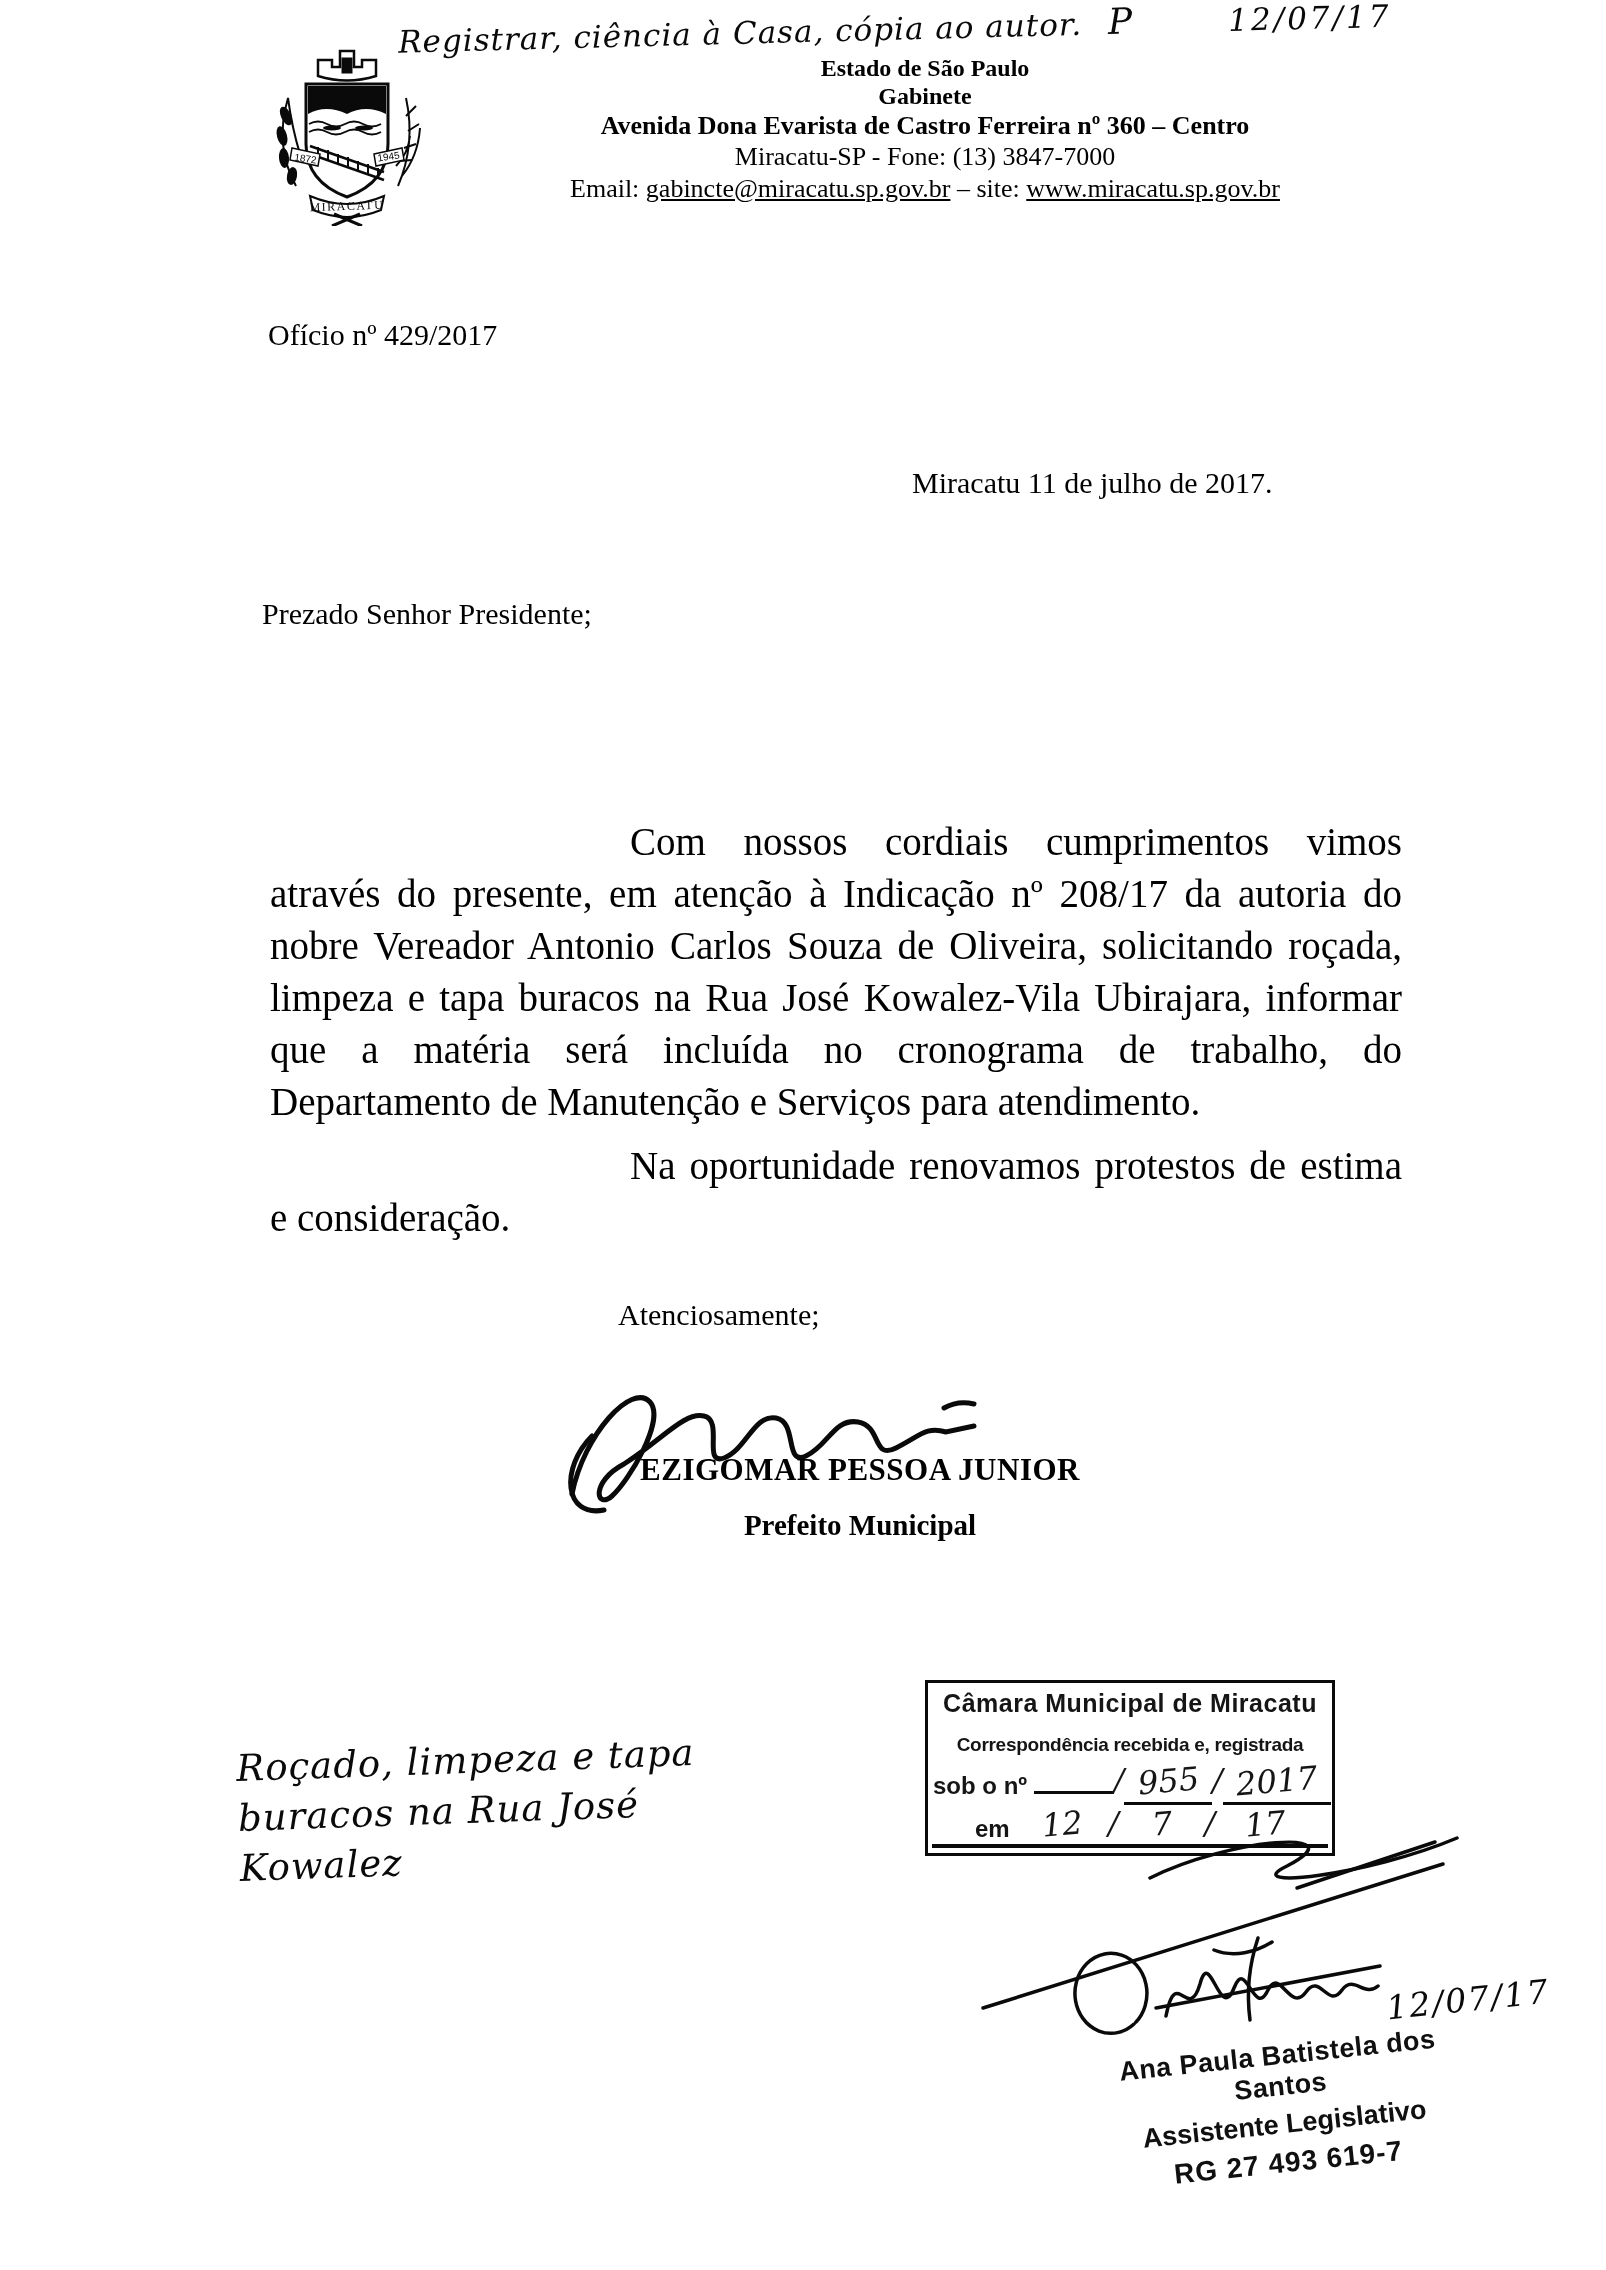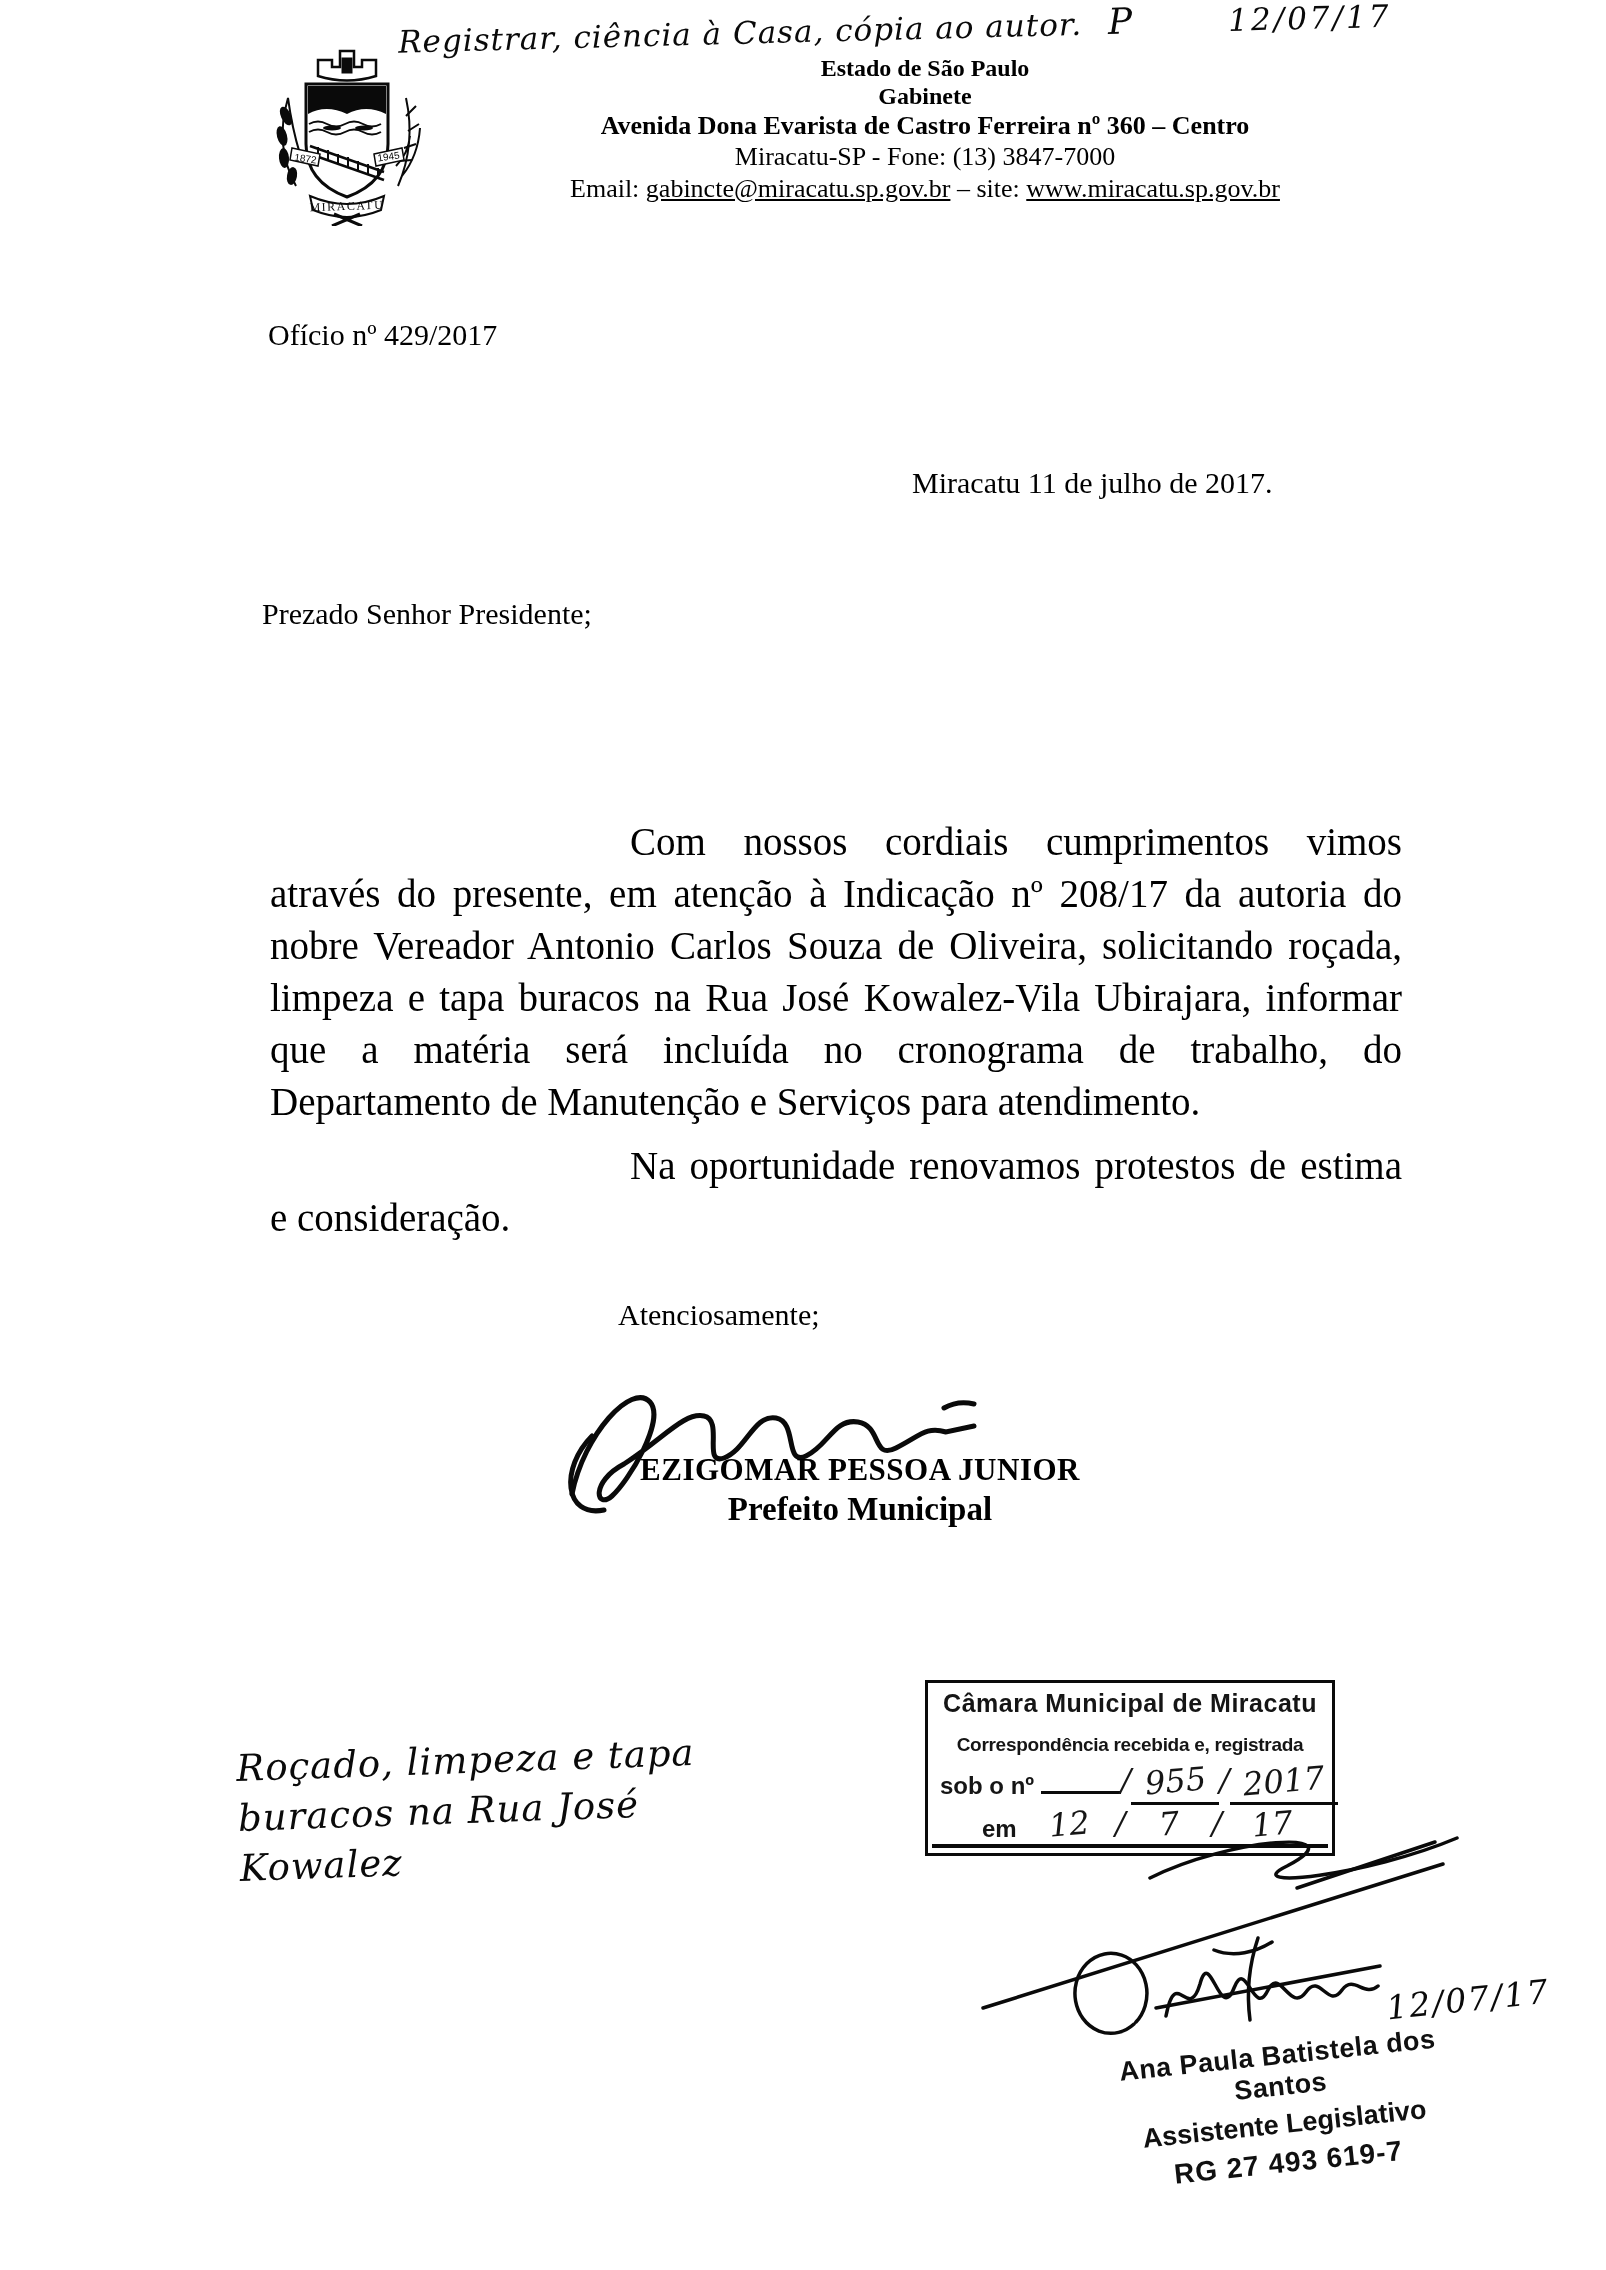--- a/index.html
+++ b/index.html
@@ -39,33 +39,33 @@
     position:absolute; left:270px; top:816px; width:1132px;
     font-size:39px; line-height:52px; text-align:justify;
   }
   .body-text p{margin:0; text-indent:360px;}
   .body-text p + p{margin-top:12px;}
   .closing{position:absolute; left:618px; top:1298px; font-size:30px;}
   
   .mayor-sig{position:absolute; left:552px; top:1372px;}
   .signer{position:absolute; left:530px; top:1452px; width:660px; text-align:center;}
   .signer-name{font-size:31px; font-weight:bold; letter-spacing:0.5px;}
-  .signer-title{font-size:33px; font-weight:bold; margin-top:3px;}
+  .signer-title{font-size:29px; font-weight:bold; margin-top:21px;}
   
   .recipient{position:absolute; left:248px; top:1597px; font-size:29px; line-height:39px;}
   
   .note{
     position:absolute; left:238px; top:1736px; font-size:37px; line-height:50px;
     letter-spacing:1px; transform:rotate(-2deg);
   }
   
   .stamp{
     position:absolute; left:925px; top:1680px; width:410px; height:176px;
     border:3px solid #0a0a0a; font-family:"Liberation Sans", sans-serif;
-    font-weight:bold; color:#151515; padding:6px 12px; box-sizing:border-box;
+    font-weight:bold; color:#151515; padding:6px 5px; box-sizing:border-box;
   }
   .stamp::after{
     content:""; position:absolute; left:4px; right:4px; bottom:5px; height:4px; background:#0a0a0a;
   }
   .stamp-org{font-size:25px; text-align:center; letter-spacing:0.5px;}
   .stamp-line2{font-size:19px; text-align:center; letter-spacing:-0.3px; margin-top:16px;}
   .stamp-row{font-size:24px; margin-top:8px; white-space:nowrap;}
   .stamp-row.second{margin-top:2px; padding-left:42px;}
   .blank{display:inline-block; border-bottom:3px solid #0a0a0a; text-align:center; vertical-align:baseline;}
   .b1{width:80px;} .b2{width:88px;} .b3{width:108px;}

